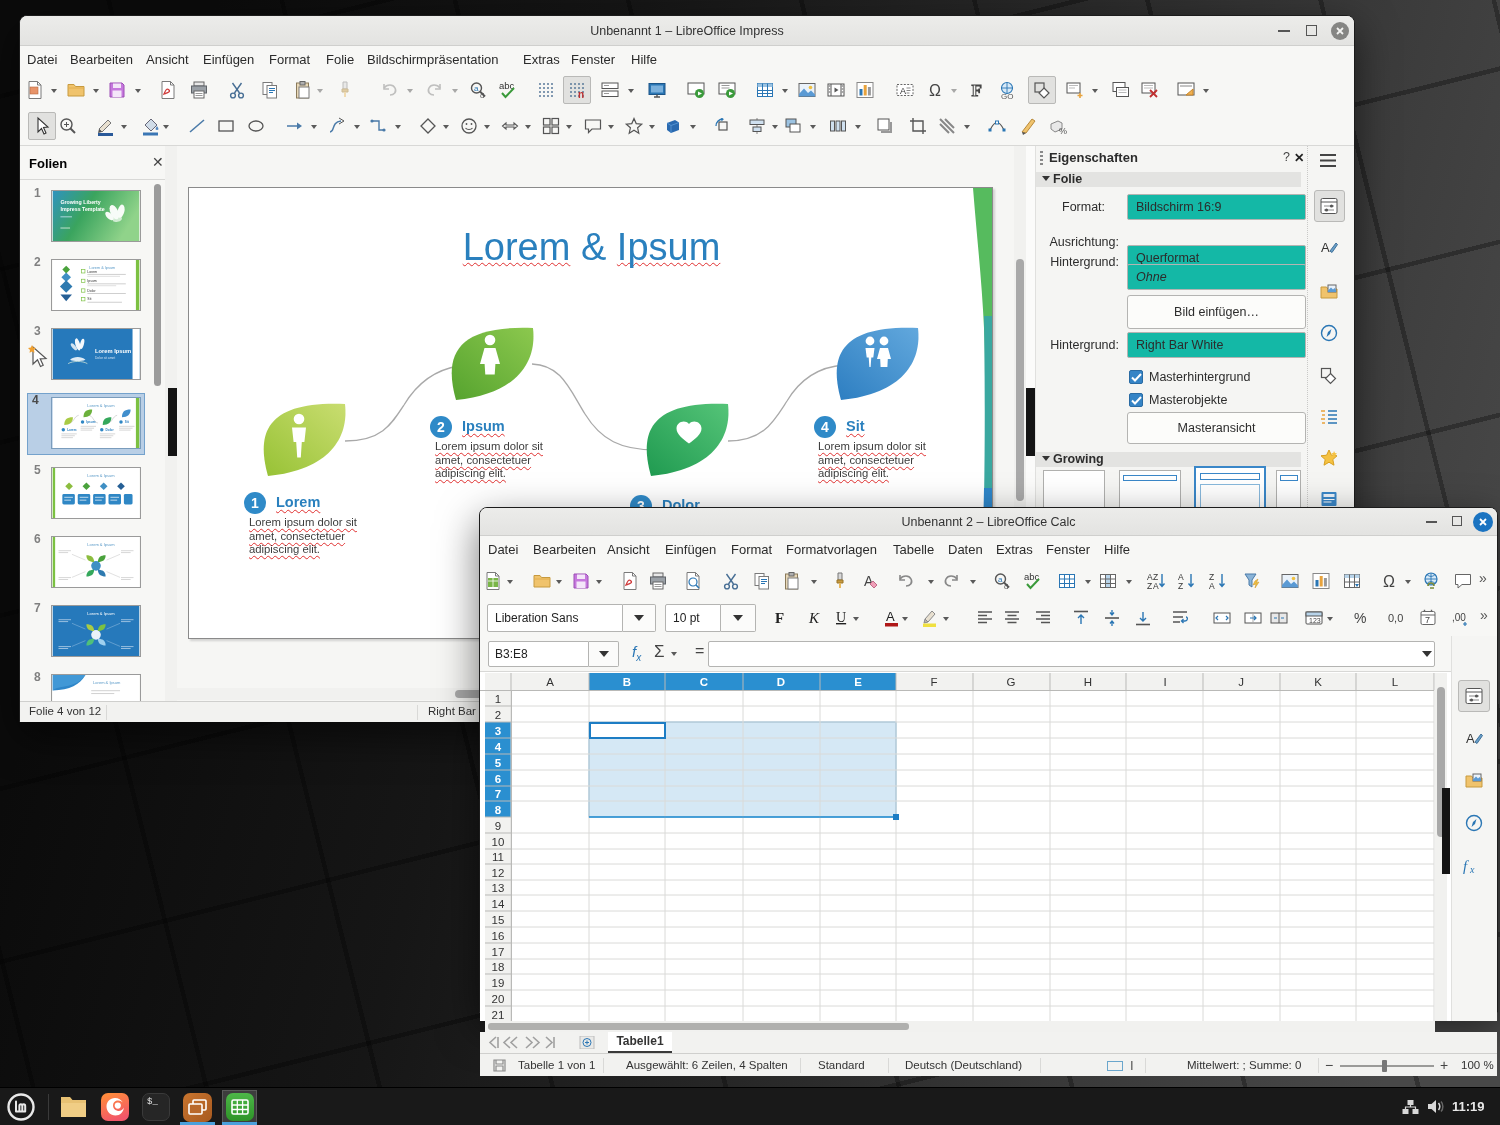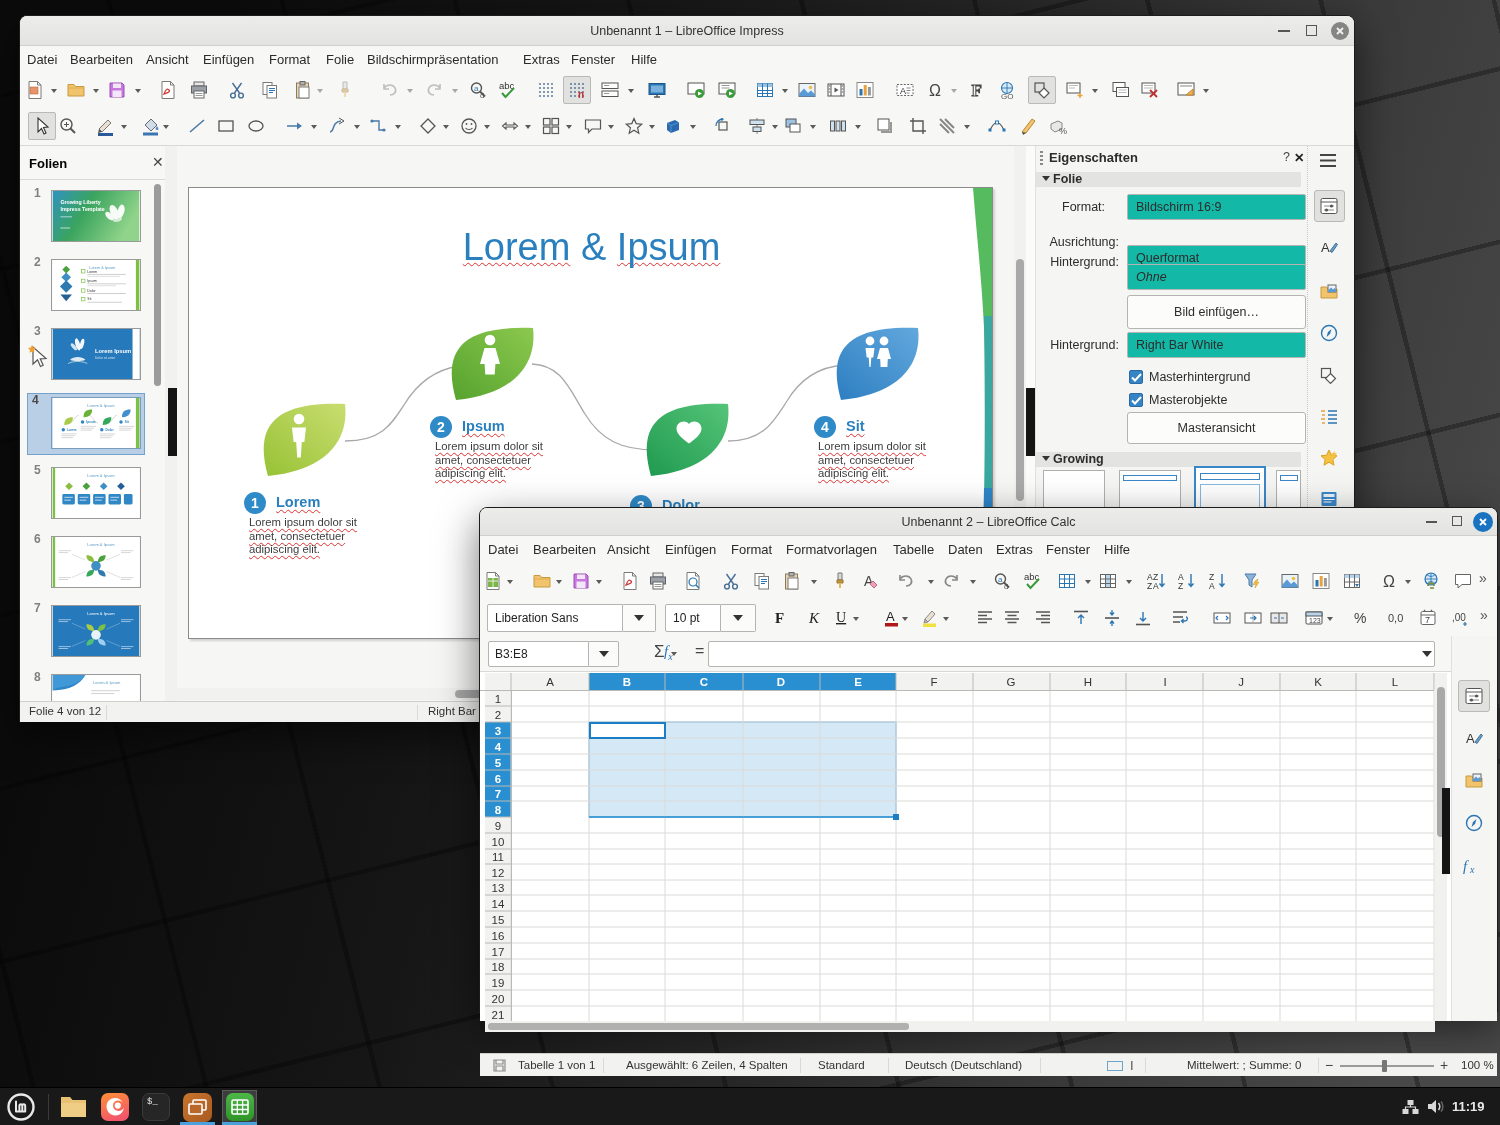--- a/index.html
+++ b/index.html
@@ -1269,21 +1269,21 @@
     <svg class="ab" style="left:972px;top:8px" width="20" height="20">
         <use href="#i-dec00p"></use>
       </svg>
     <span class="ab" style="left:1000px;top:7px;font-size:14px;color:#555;">»</span>
   </div>
 
   <div class="ab" id="cfb" style="left:0;top:128px;width:1017px;height:36px;background:#f7f7f5;border-bottom:1px solid #d8d8d6;">
     <div class="ab" style="left:8px;top:5px;width:101px;height:26px;background:#fff;border:1px solid #b4b4b2;border-radius:2px 0 0 2px;font-size:12px;color:#222;line-height:24px;padding-left:6px;">B3:E8</div>
     <div class="cbtn" style="left:109px;top:5px;width:30px;height:26px;border-left:none;border-radius:0 2px 2px 0;"></div>
     <div class="dd2" style="left:119px;top:15px;"></div>
-    <span class="ab" style="left:152px;top:7px;font-size:15px;font-style:italic;color:#2a76b4;font-family:Liberation Serif, serif;margin-left:32px;"><i>f</i><sub style="font-size:10px">x</sub></span>
+    <span class="ab" style="left:152px;top:7px;font-size:15px;font-style:italic;color:#2a76b4;font-family:Liberation Sans, sans-serif;"><i>f</i><sub style="font-size:10px">x</sub></span>
     <span class="ab" style="left:174px;top:6px;font-size:17px;color:#444;">Σ</span>
     <div class="dd" style="left:191px;top:16px;"></div>
     <span class="ab" style="left:215px;top:6px;font-size:16px;color:#444;">=</span>
     <div class="ab" style="left:228px;top:5px;width:727px;height:26px;background:#fff;border:1px solid #b4b4b2;border-radius:2px;"></div>
     <div class="dd2" style="left:942px;top:15px;"></div>
   </div>
 
   <div class="ab" style="left:984px;top:140px;width:15px;height:2px;background:#444;box-shadow:0 5px #444, 0 10px #444;"></div>
 
   <div class="ab" id="grid" style="left:0;top:164px;width:1017px;height:349px;background:#fff;">
@@ -1450,20 +1450,34 @@
       </svg>
     <svg class="ab" style="left:10px;top:219px" width="24" height="20" viewBox="0 0 24 20">
         <text x="1" y="16" font-size="15" font-style="italic" fill="#2a76b4" font-family="Liberation Serif">f</text>
         <text x="8" y="18" font-size="10" font-style="italic" fill="#2a76b4" font-family="Liberation Serif">x</text>
       </svg>
   </div>
 
   <div class="ab" style="left:5px;top:513px;width:950px;height:11px;background:#f1f1ef;"></div>
   <div class="ab" style="left:8px;top:515px;width:421px;height:7px;background:#b0b0ae;border-radius:3px;"></div>
 
+  <div class="ab" id="tabs" style="left:0;top:524px;width:1017px;height:21px;background:#f2f2f0;font-size:12px;color:#333;">
+    <svg class="ab" style="left:8px;top:4px;" width="110" height="13" viewBox="0 0 110 13">
+      <g stroke="#a0a0a0" stroke-width="1.6" fill="none">
+        <path d="M8 1 L2 6.5 L8 12 M10 1 L10 12"></path>
+        <path d="M22 1 L16 6.5 L22 12 M29 1 L23 6.5 L29 12"></path>
+        <path d="M38 1 L44 6.5 L38 12 M45 1 L51 6.5 L45 12"></path>
+        <path d="M58 1 L64 6.5 L58 12 M66 1 L66 12"></path>
+      </g>
+      <rect x="92" y="0" width="14" height="13" fill="#e9e9e7" stroke="#bbb"></rect>
+      <circle cx="99" cy="6.5" r="4" fill="none" stroke="#2a76b4"></circle>
+      <path d="M99 4.5 L99 8.5 M97 6.5 L101 6.5" stroke="#2a76b4" stroke-width="1"></path>
+    </svg>
+    <div class="ab" style="left:128px;top:0;width:64px;height:21px;background:#fff;border-bottom:2px solid #3a3a3a;text-align:center;font-weight:bold;line-height:19px;">Tabelle1</div>
+  </div>
 
   <div class="ab" id="cstatus" style="left:0;top:545px;width:1017px;height:23px;background:#f2f2f0;border-top:1px solid #cfcfcd;font-size:11.5px;color:#333;">
     <svg class="ab" style="left:13px;top:5px;" width="13" height="13" viewBox="0 0 13 13">
         <path d="M1 1 h11 v11 h-11 z M3 1 v4 h7 v-4 M3 12 v-5 h7 v5" fill="none" stroke="#8a8a8a" stroke-width="1.2"></path>
       </svg>
     <span class="ab" style="left:38px;top:5px;">Tabelle 1 von 1</span>
     <div class="sep" style="left:123px;top:4px;height:15px;"></div>
     <span class="ab" style="left:146px;top:5px;">Ausgewählt: 6 Zeilen, 4 Spalten</span>
     <div class="sep" style="left:320px;top:4px;height:15px;"></div>
     <span class="ab" style="left:338px;top:5px;">Standard</span>

